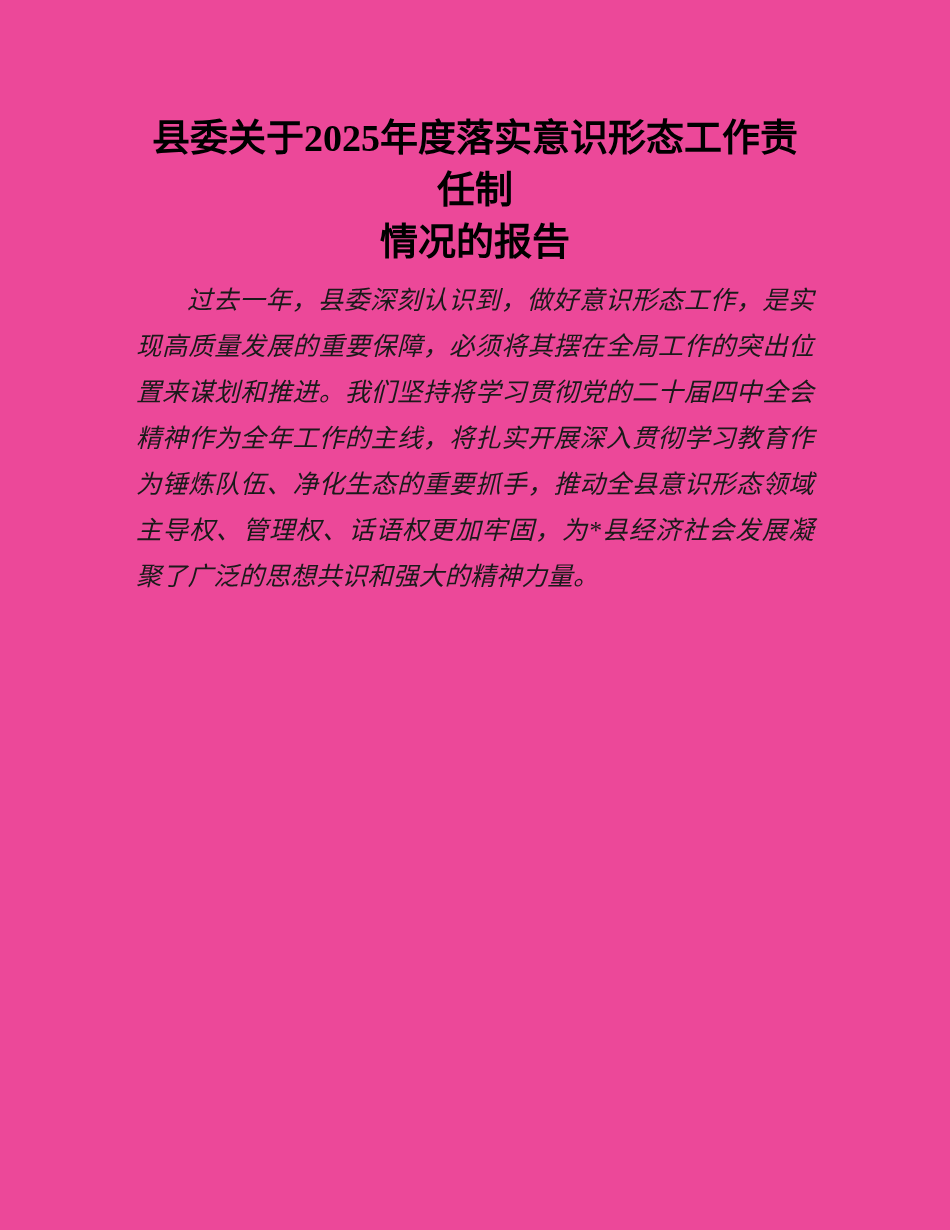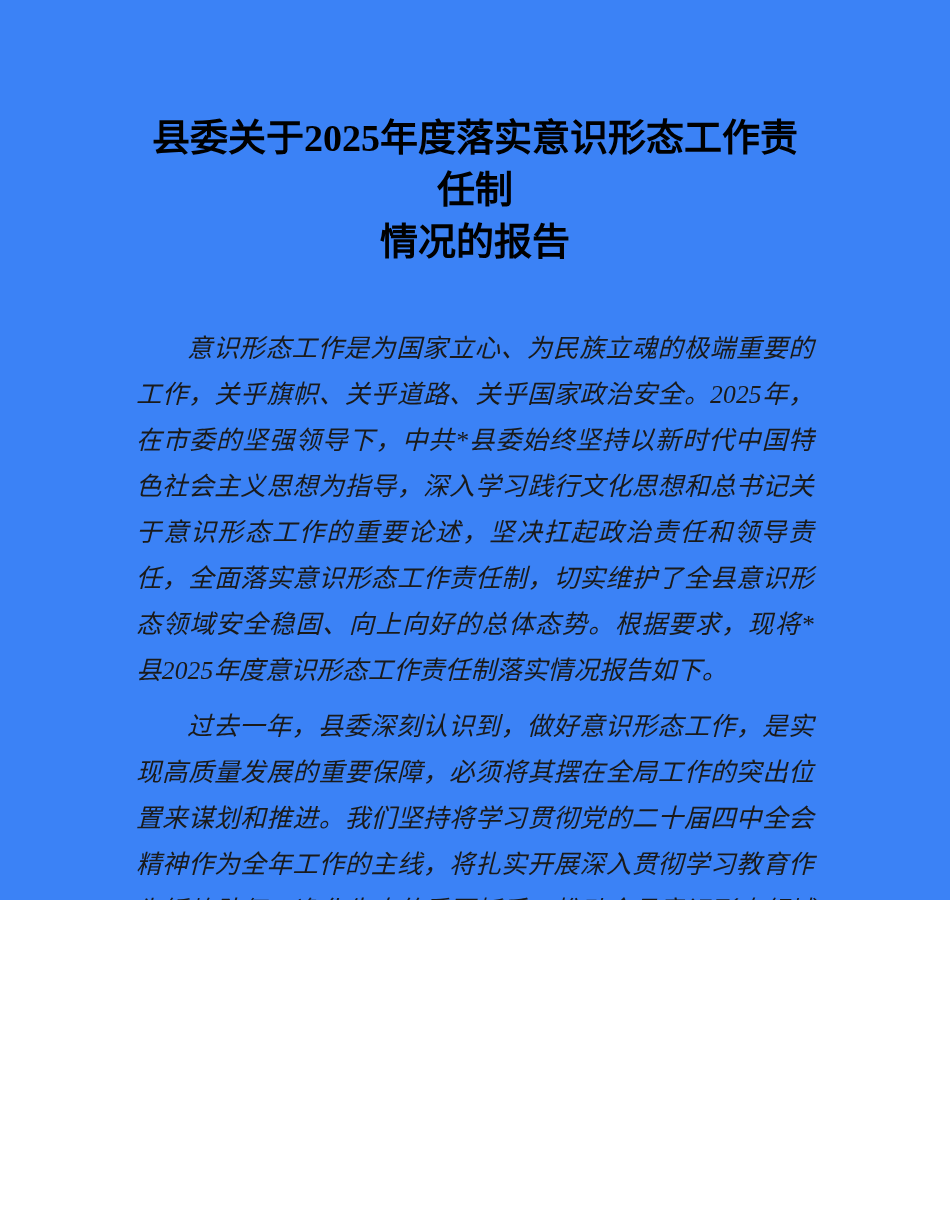--- a/index.html
+++ b/index.html
@@ -5,23 +5,23 @@
 <style>
   html, body {
     margin: 0;
     padding: 0;
     background: #ffffff;
   }
 
   .page {
     position: relative;
     width: 950px;
-    height: 900px;
+    height: 1230px;
     margin: 0 auto;
-    background: #3b82f6;
+    background: #ec4899;
     overflow: hidden;
     box-sizing: border-box;
   }
 
   .content {
     position: absolute;
     left: 136px;
     top: 0;
     width: 678px;
   }
@@ -79,19 +79,18 @@
 </style>
 </head>
 <body>
 
 <div class="page">
   <div class="content">
 
     <h1 class="doc-title">县委关于2025年度落实意识形态工作责任制
 情况的报告</h1>
 
-    <p class="para first">意识形态工作是为国家立心、为民族立魂的极端重要的工作，关乎旗帜、关乎道路、关乎国家政治安全。2025年，在市委的坚强领导下，中共*县委始终坚持以新时代中国特色社会主义思想为指导，深入学习践行文化思想和总书记关于意识形态工作的重要论述，坚决扛起政治责任和领导责任，全面落实意识形态工作责任制，切实维护了全县意识形态领域安全稳固、向上向好的总体态势。根据要求，现将*县2025年度意识形态工作责任制落实情况报告如下。</p>
 
 
     <p class="para after-heading">过去一年，县委深刻认识到，做好意识形态工作，是实现高质量发展的重要保障，必须将其摆在全局工作的突出位置来谋划和推进。我们坚持将学习贯彻党的二十届四中全会精神作为全年工作的主线，将扎实开展深入贯彻学习教育作为锤炼队伍、净化生态的重要抓手，推动全县意识形态领域主导权、管理权、话语权更加牢固，为*县经济社会发展凝聚了广泛的思想共识和强大的精神力量。</p>
 
   </div>
 </div>
 
 </body></html>

